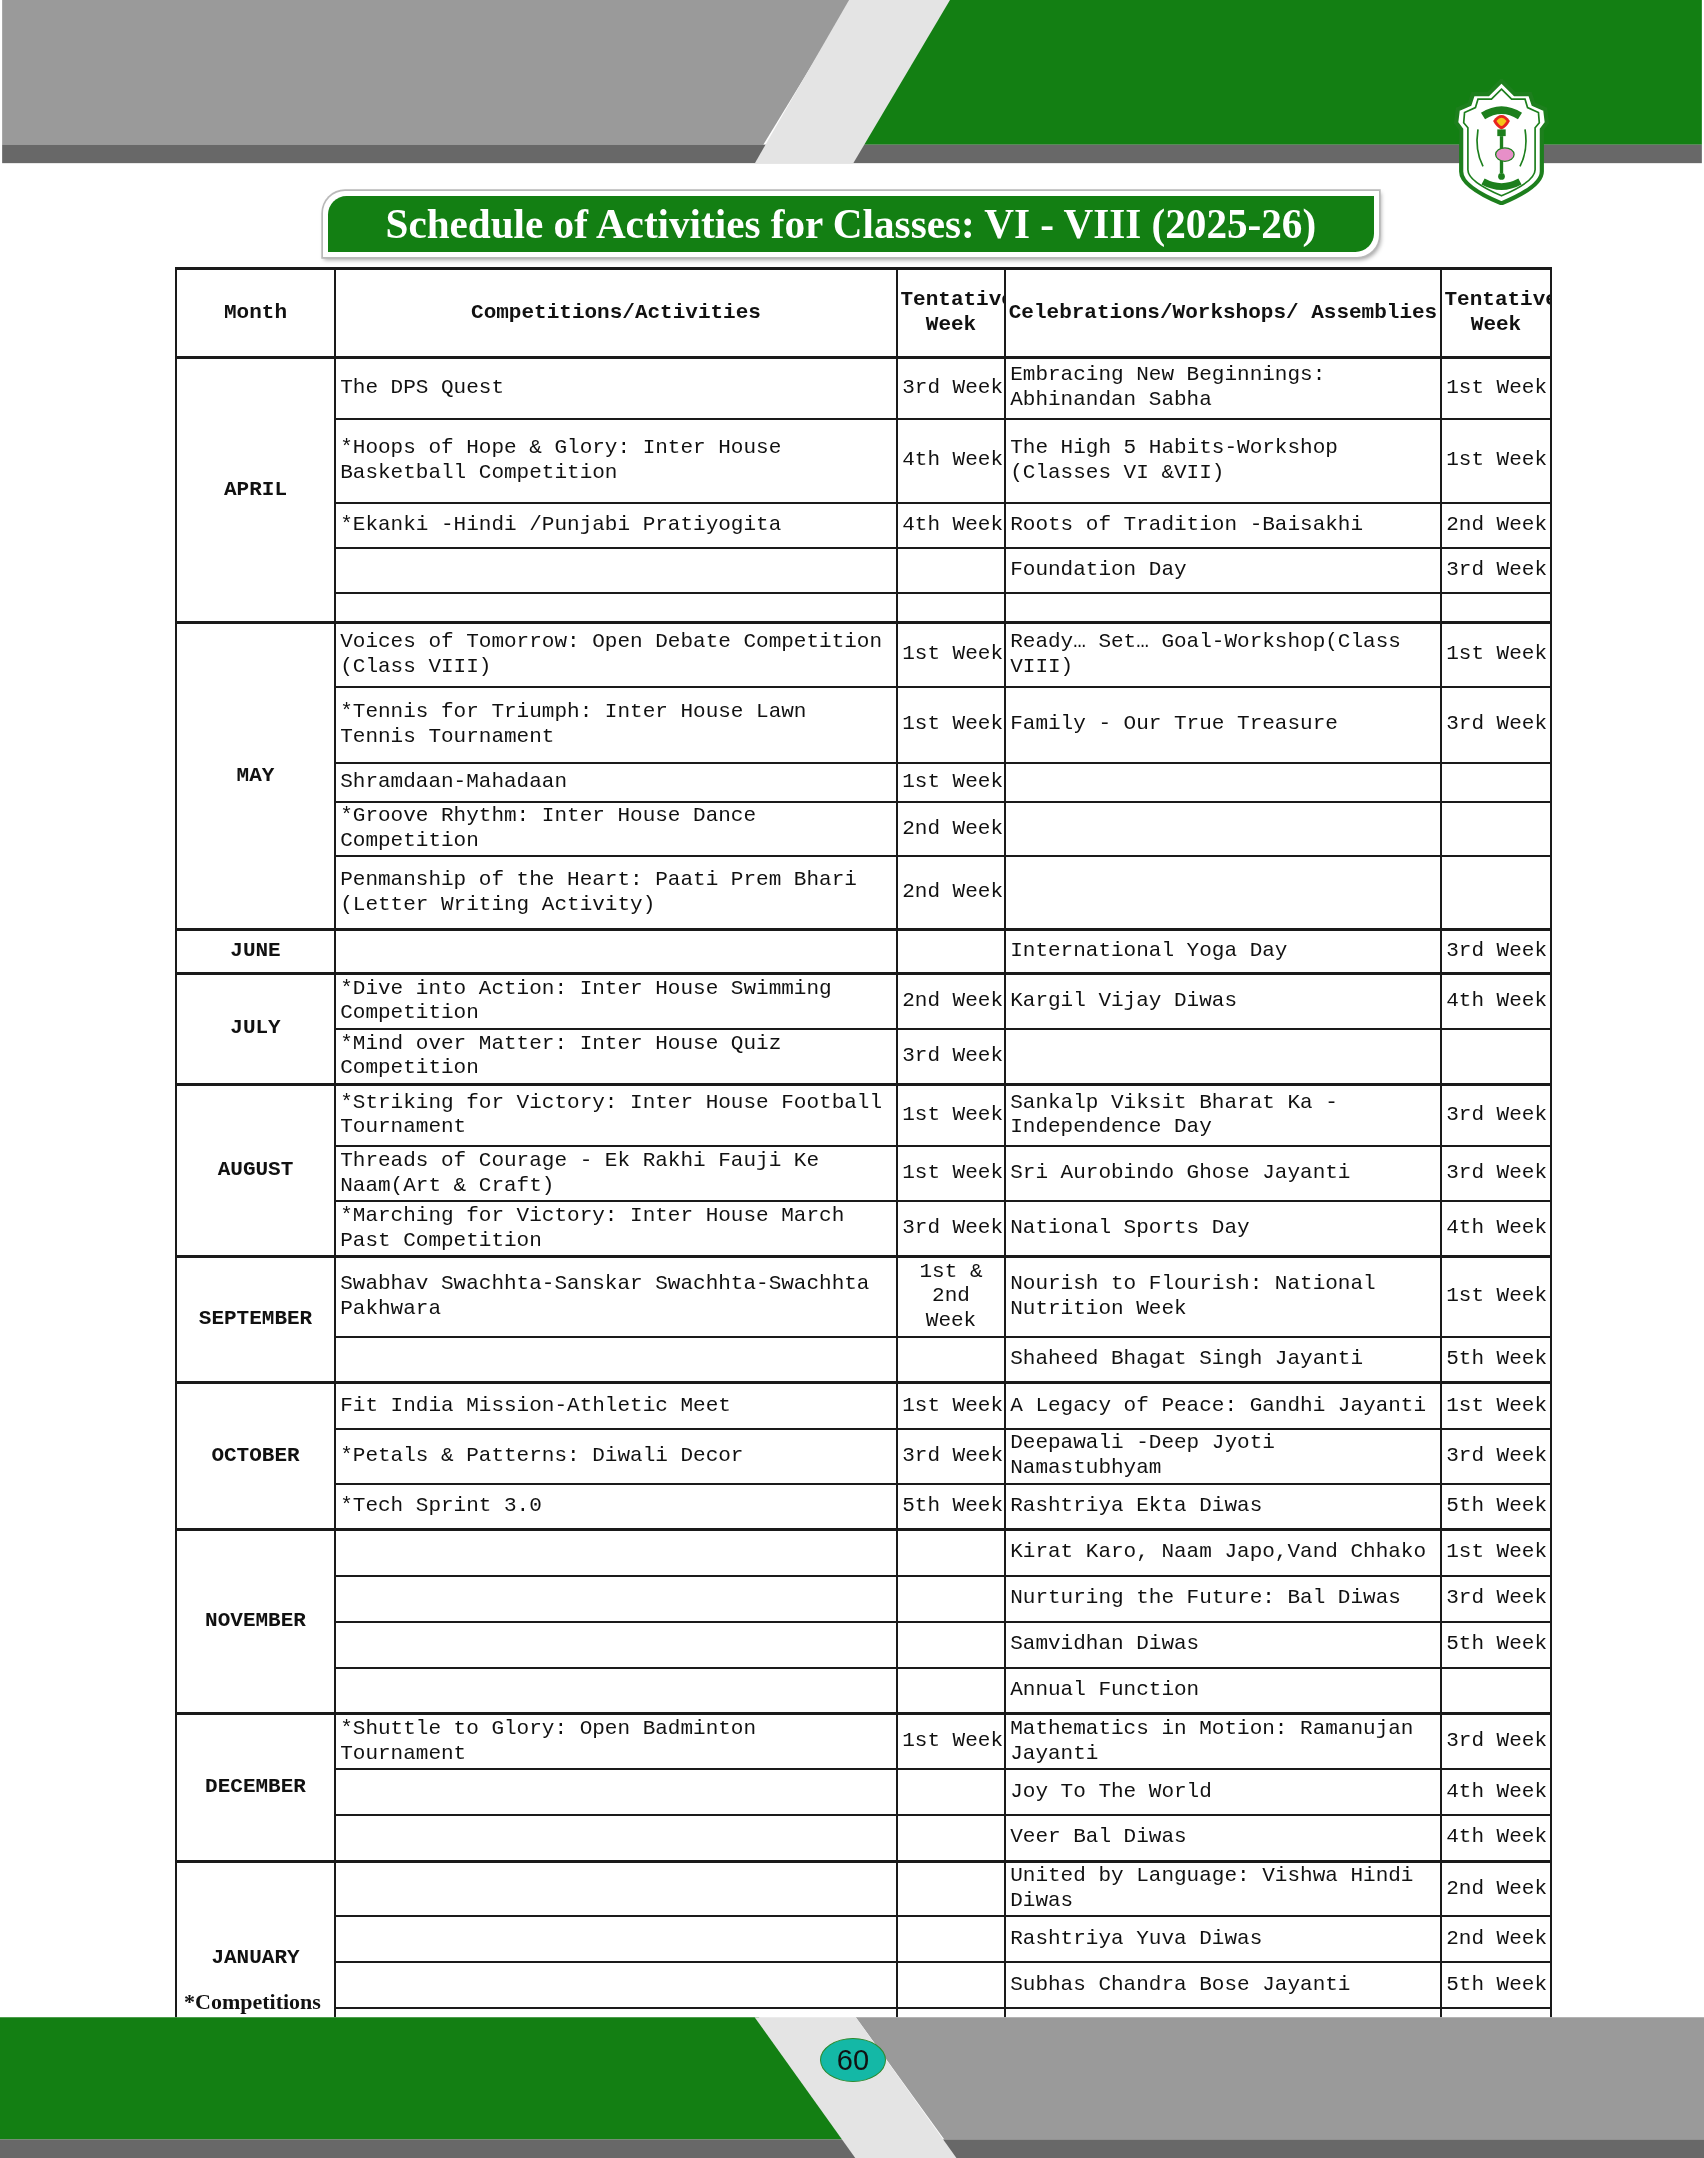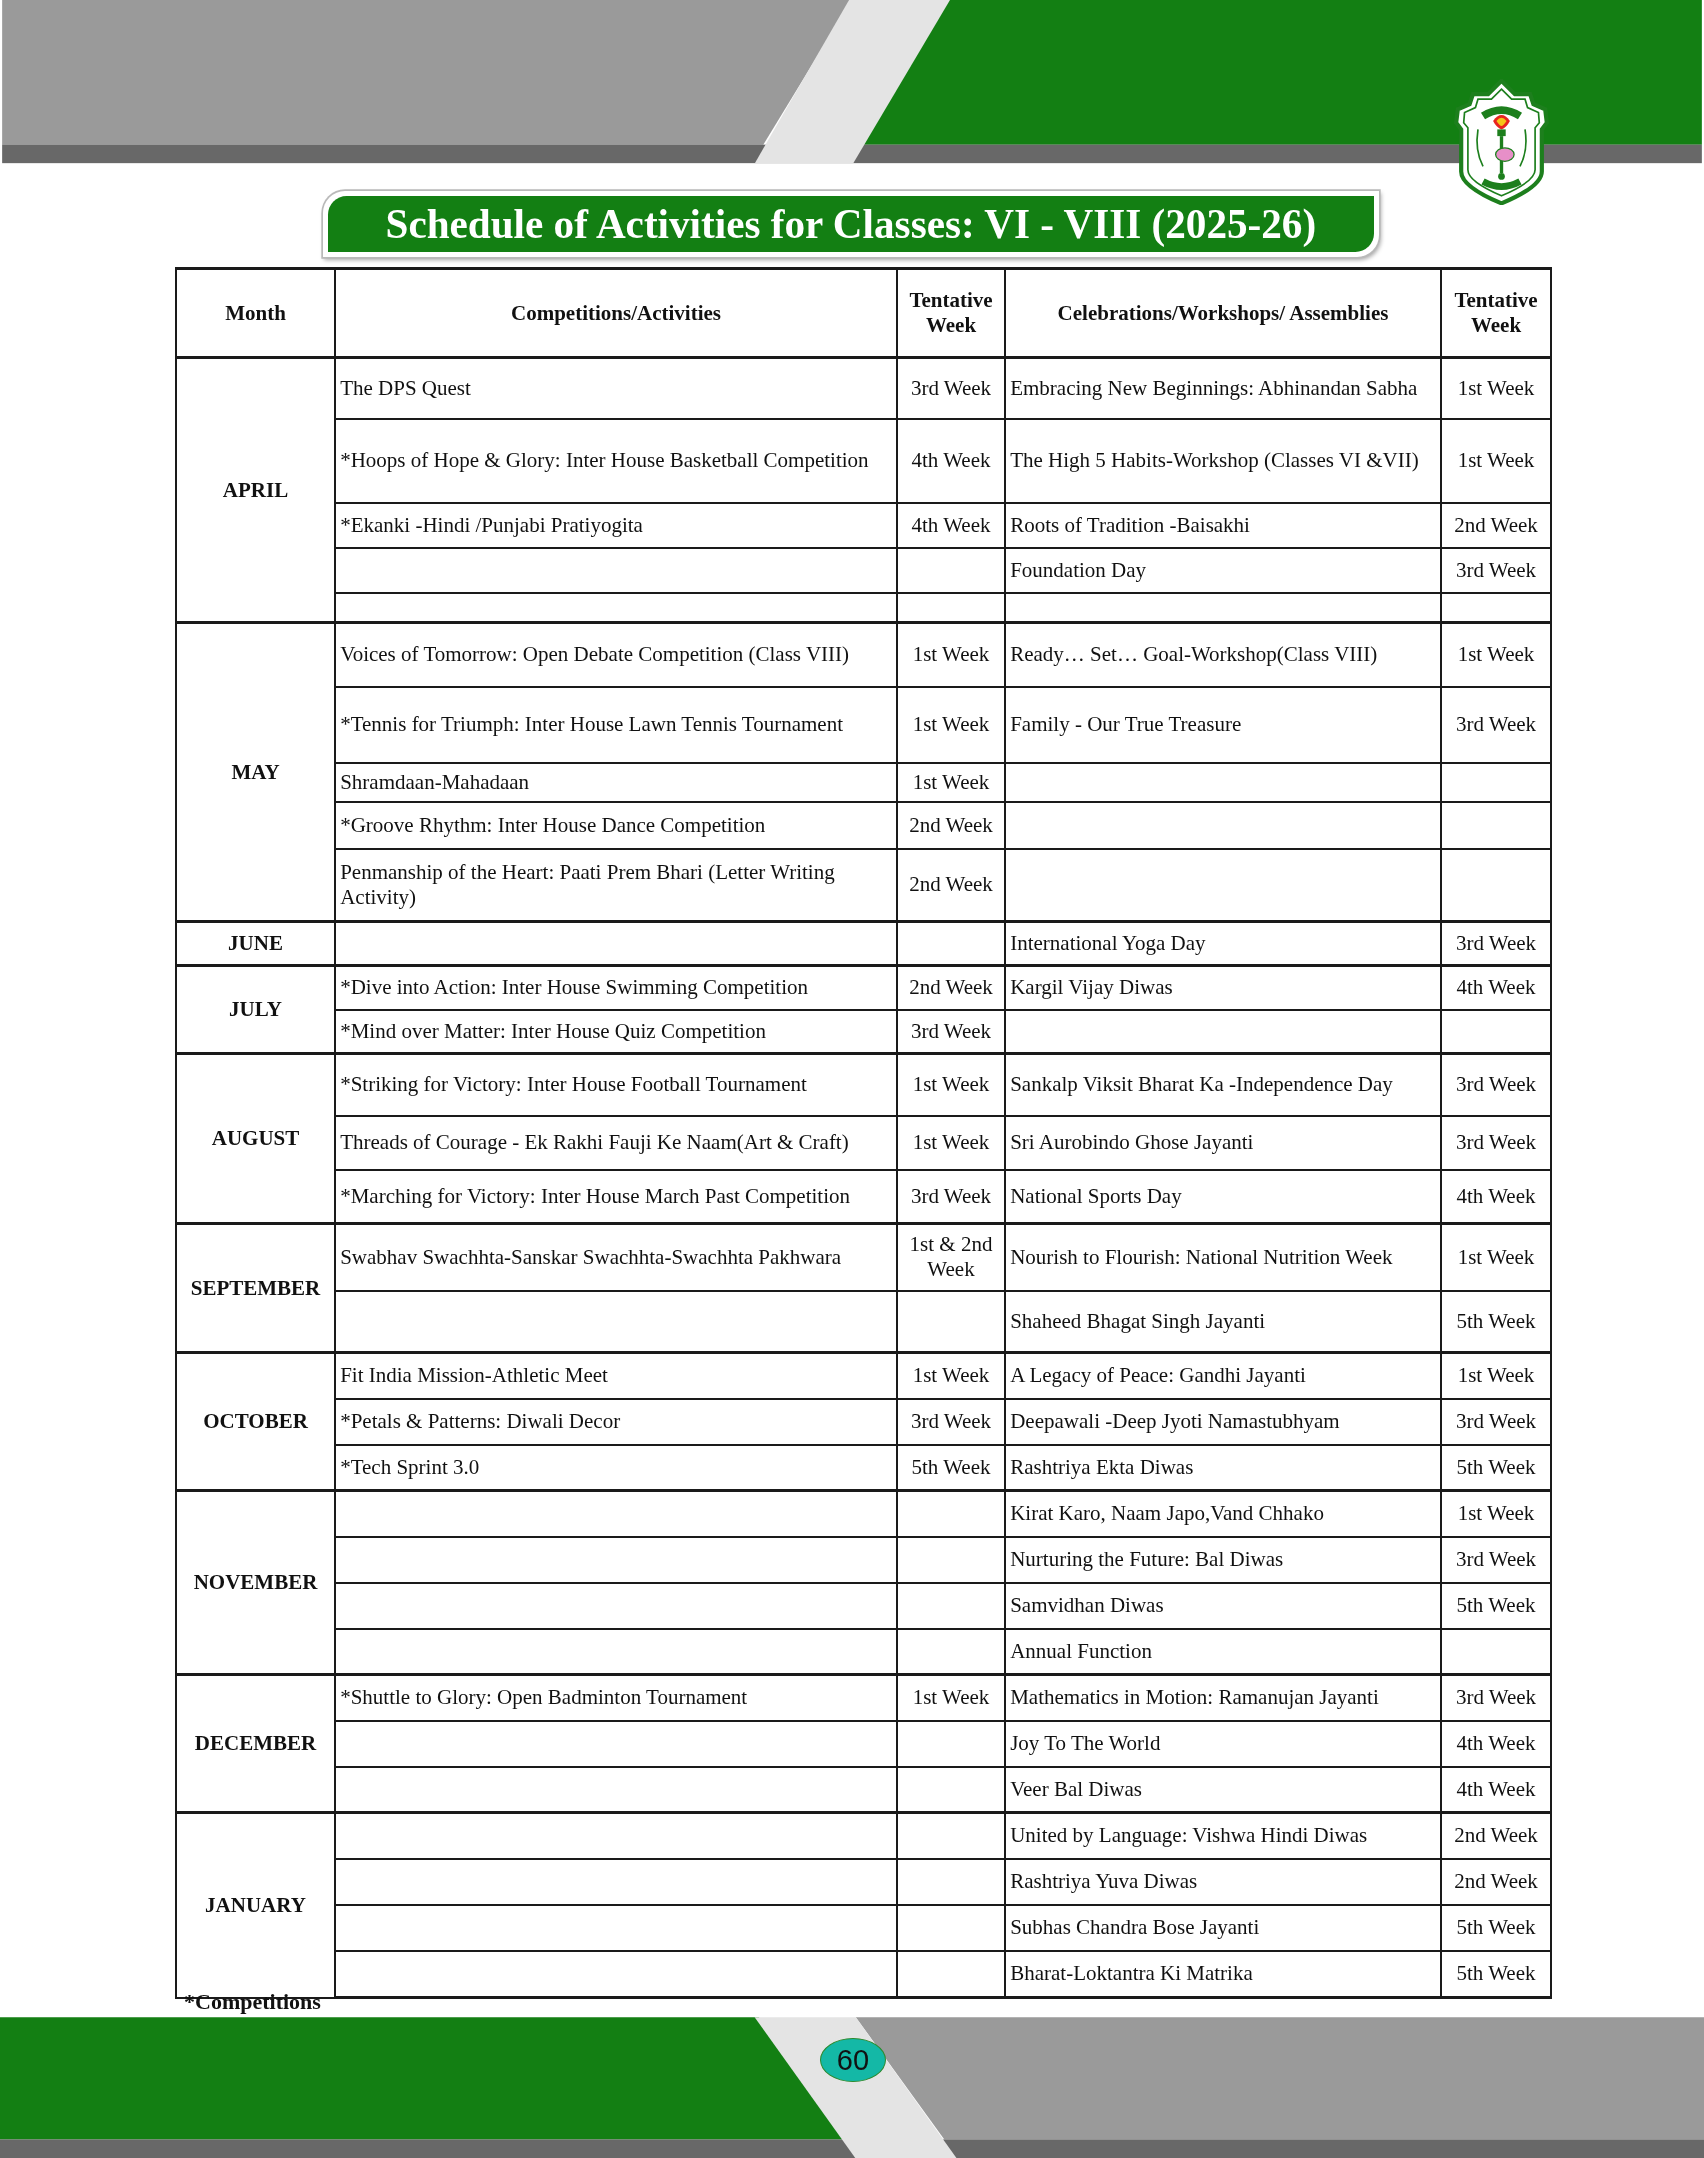--- a/index.html
+++ b/index.html
@@ -32,21 +32,21 @@
     color: #ffffff; font-family: "Liberation Serif", serif; font-weight: bold;
     font-size: 42px; letter-spacing: 0px; white-space: nowrap;
     transform: scaleX(0.98);
   }
   
   table.sched {
     position: absolute; left: 175px; top: 267px;
     width: 1374px;
     border-collapse: collapse;
     table-layout: fixed;
-    font-family: Liberation Serif, serif;
+    font-family: Liberation Mono, monospace;
     font-size: 21px;
     line-height: 1.18;
   }
   table.sched col.c-month { width: 159px; }
   table.sched col.c-act { width: 562px; }
   table.sched col.c-w1 { width: 108px; }
   table.sched col.c-cel { width: 436px; }
   table.sched col.c-w2 { width: 110px; }
   table.sched th, table.sched td {
     border: 2.1px solid #1a1a1a;
@@ -233,21 +233,21 @@
         <td class="cel">National Sports Day</td>
         <td class="wk">4th Week</td>
       </tr>
       <tr class="mstart" style="height: 67px;">
         <td class="month" rowspan="2">SEPTEMBER</td>
         <td class="act">Swabhav Swachhta-Sanskar Swachhta-Swachhta Pakhwara</td>
         <td class="wk wrap">1st &amp; 2nd Week</td>
         <td class="cel">Nourish to Flourish: National Nutrition Week</td>
         <td class="wk">1st Week</td>
       </tr>
-      <tr style="height: 62px;">
+      <tr style="height: 46px;">
         <td class="act"></td>
         <td class="wk"></td>
         <td class="cel">Shaheed Bhagat Singh Jayanti</td>
         <td class="wk">5th Week</td>
       </tr>
       <tr class="mstart" style="height: 46px;">
         <td class="month" rowspan="3">OCTOBER</td>
         <td class="act">Fit India Mission-Athletic Meet</td>
         <td class="wk">1st Week</td>
         <td class="cel">A Legacy of Peace: Gandhi Jayanti</td>

